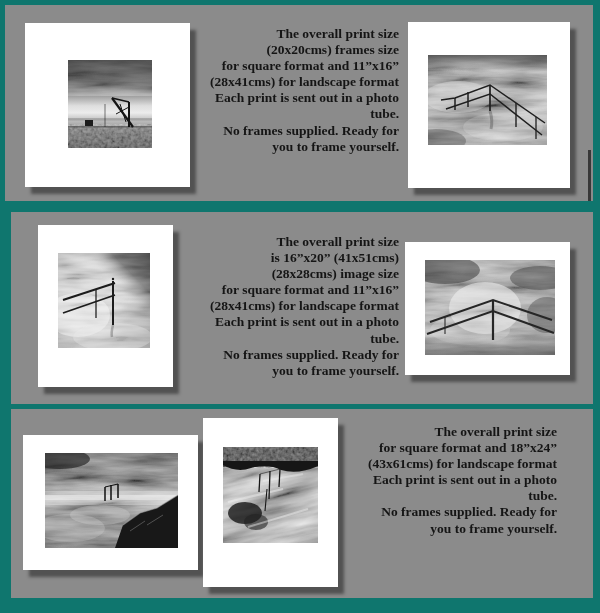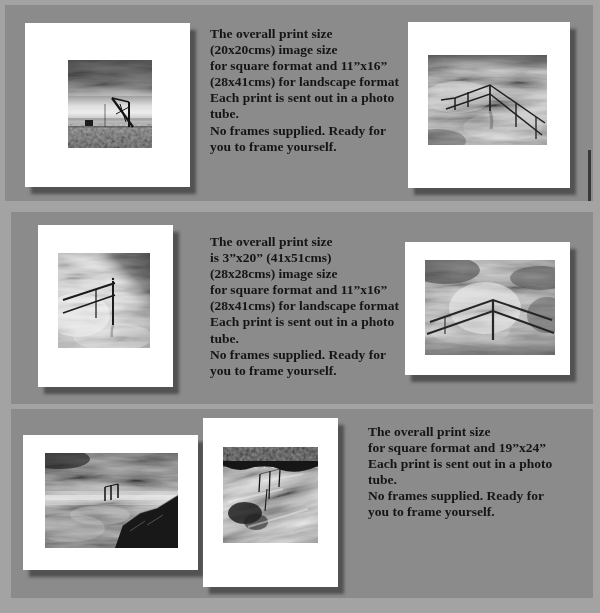--- a/index.html
+++ b/index.html
@@ -1,18 +1,18 @@
 <!DOCTYPE html>
 <html><head>
 <meta charset="utf-8">
 <style>
   html,body { margin:0; padding:0; background:#ffffff; }
   .page {
-    position:relative; width:600px; height:613px; background:#a3a3a3;
-    font-family:"Liberation Serif", serif; overflow:hidden;
+    position:relative; width:600px; height:613px; background:#0f766e;
+    font-family:"Liberation Serif", serif; overflow:hidden;text-align:right;
   }
   .panel { position:absolute; background:#8b8b8b; }
   .panel.p1 { left:5px;  top:5px;   width:588px; height:196px; }
   .panel.p2 { left:11px; top:212px; width:582px; height:192px; }
   .panel.p3 { left:11px; top:409px; width:582px; height:189px; }
 
   .mat {
     position:absolute; background:#ffffff;
     box-shadow:6px 7px 3px rgba(25,25,25,0.5);
   }
@@ -120,21 +120,21 @@
           <path d="M48 54 L61 47" stroke-width="1"></path>
           <path d="M52 44 L58 62" stroke-width="1"></path>
           <path d="M37 44 L37 67" stroke-width="0.7" opacity="0.8"></path>
         </g>
         <rect x="17" y="60" width="8" height="6" fill="#1c1c1c"></rect>
       </svg>
     </div>
 
     <div class="textblock tb-1">
       <div class="tl">The overall print size</div>
-      <div class="tl">(20x20cms) image size</div>
+      <div class="tl">(20x20cms) frames size</div>
       <div class="tl">for square format and 11”x16”</div>
       <div class="tl">(28x41cms) for landscape format</div>
       <div class="tl">Each print is sent out in a photo</div>
       <div class="tl">tube.</div>
       <div class="tl">No frames supplied. Ready for</div>
       <div class="tl">you to frame yourself.</div>
     </div>
 
     <div class="mat mat-1b">
       <svg class="photo ph-b" width="119" height="90" viewBox="0 0 119 90">
@@ -199,21 +199,21 @@
           <path d="M55 28 L55 72" stroke-width="2"></path>
           <path d="M38 36 L38 65" stroke-width="1.4" opacity="0.9"></path>
           <circle cx="55" cy="26" r="1.2" fill="#1c1c1c" stroke="none"></circle>
         </g>
         <path d="M55 72 q-2 8 -1 12" stroke="#333333" stroke-width="2.5" fill="none" opacity="0.3"></path>
       </svg>
     </div>
 
     <div class="textblock tb-2">
       <div class="tl">The overall print size</div>
-      <div class="tl">is 3”x20” (41x51cms)</div>
+      <div class="tl">is 16”x20” (41x51cms)</div>
       <div class="tl">(28x28cms) image size</div>
       <div class="tl">for square format and 11”x16”</div>
       <div class="tl">(28x41cms) for landscape format</div>
       <div class="tl">Each print is sent out in a photo</div>
       <div class="tl">tube.</div>
       <div class="tl">No frames supplied. Ready for</div>
       <div class="tl">you to frame yourself.</div>
     </div>
 
     <div class="mat mat-2b">
@@ -312,21 +312,22 @@
           <path d="M47 24 L46 52" stroke-width="1.3"></path>
           <path d="M57 22 L56 40" stroke-width="1.3"></path>
           <path d="M44 42 L42 64" stroke-width="1.1"></path>
           <path d="M37 27 L57 22" stroke-width="0.8" opacity="0.7"></path>
         </g>
       </svg>
     </div>
 
     <div class="textblock tb-3">
       <div class="tl">The overall print size</div>
-      <div class="tl">for square format and 19”x24”</div>
+      <div class="tl">for square format and 18”x24”</div>
+      <div class="tl">(43x61cms) for landscape format</div>
       <div class="tl">Each print is sent out in a photo</div>
       <div class="tl">tube.</div>
       <div class="tl">No frames supplied. Ready for</div>
       <div class="tl">you to frame yourself.</div>
     </div>
   </section>
 
   <div class="edge-line"></div>
 </div>
 

